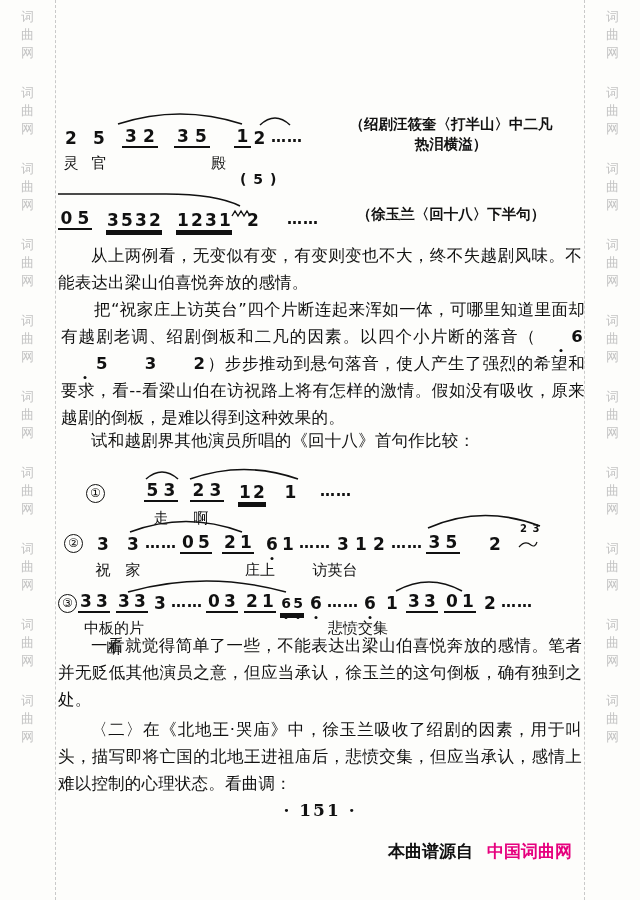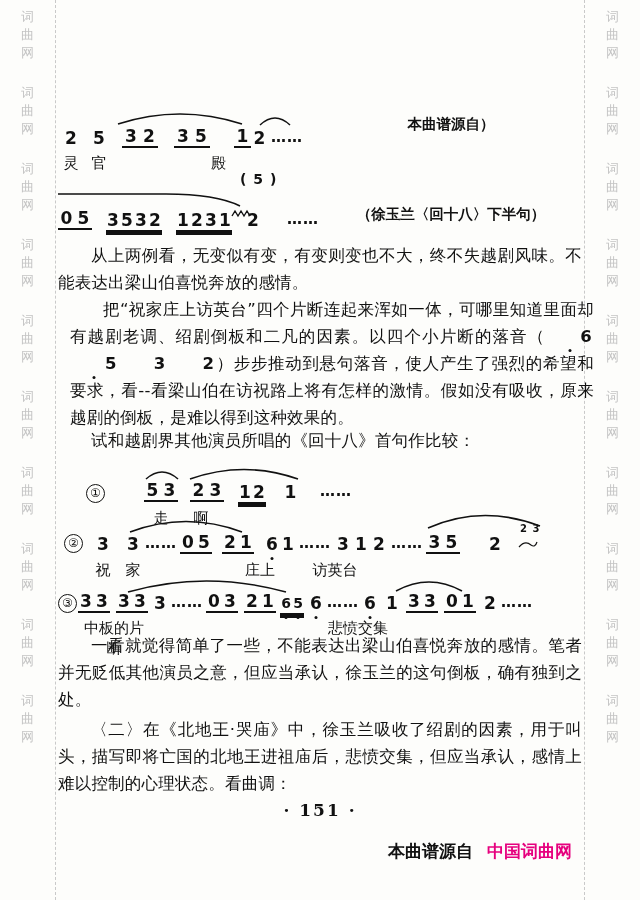--- a/index.html
+++ b/index.html
@@ -330,21 +330,22 @@
     </div>
 
     <div class="lyrics" style="margin-top:5px;">
       <span class="lyric" style="width:26px;">灵</span>
       <span class="lyric" style="width:30px;">官</span>
       <span class="gap" style="width:96px;"></span>
       <span class="lyric" style="width:17px;">殿</span>
     </div>
 
     <div class="annot" style="position:absolute; left:268px; top:2px; width:250px;">
-      <div>本曲谱源自）</div>
+      <div>（绍剧汪筱奎〈打半山〉中二凡</div>
+      <div>热泪横溢）</div>
     </div>
   </div>
 
   <div class="music-row" style="position:absolute; left:0px; top:186px; width:524px;">
 
     <div class="grace" style="left:182px; top:-12px; font-size:14px;">( 5 )</div>
 
     <div class="slur" style="left:-2px; top:6px;">
       <svg width="186" height="16" viewBox="0 0 186 16">
         <path d="M2,2 L110,2 Q160,2 184,14" stroke="#111" stroke-width="1.6" fill="none"></path>
@@ -374,21 +375,21 @@
 
     <div class="annot" style="position:absolute; left:268px; top:18px; width:250px;">
       <div>（徐玉兰〈回十八〉下半句）</div>
     </div>
   </div>
 
   <div style="position:absolute; left:0; top:242px; width:524px;">
     <p class="para indent">从上两例看，无变似有变，有变则变也不大，终不失越剧风味。不能表达出梁山伯喜悦奔放的感情。</p>
   </div>
 
-  <div style="position:absolute; left:12px; top:296px; width:524px;">
+  <div style="position:absolute; left:3px; top:296px; width:524px;">
     <p class="para indent">
       <span>把“祝家庄上访英台”四个片断连起来浑如一体，可哪里知道里面却有越剧老调、绍剧倒板和二凡的因素。以四个小片断的落音（</span><span class="inline-num dot-low">6</span><span class="inline-num dot-low">5</span><span class="inline-num">3</span><span class="inline-num">2</span><span>）步步推动到悬句落音，使人产生了强烈的希望和要求，看--看梁山伯在访祝路上将有怎样的激情。假如没有吸收，原来越剧的倒板，是难以得到这种效果的。</span>
     </p>
   </div>
 
   <div style="position:absolute; left:0; top:428px; width:524px;font-family:Liberation Mono, monospace;">
     <p class="para indent">试和越剧界其他演员所唱的《回十八》首句作比较：</p>
   </div>
 
   <div class="music-row" style="position:absolute; left:0; top:468px; width:524px;">

